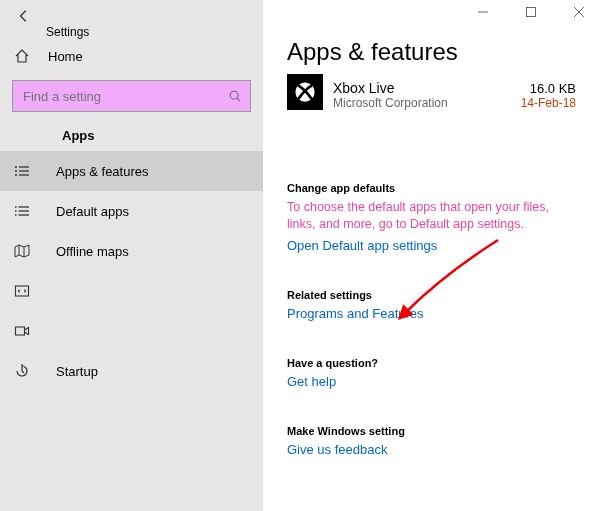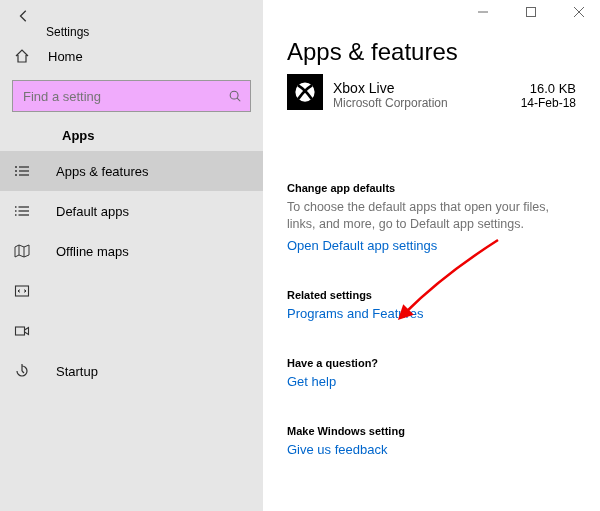--- a/index.html
+++ b/index.html
@@ -26,24 +26,24 @@
     .win-controls { position: absolute; top: 2px; right: 6px; display: flex; gap: 18px; }
     .wc { width: 30px; height: 20px; display: flex; align-items: center; justify-content: center; cursor: pointer; }
     .page-title { font-size: 24px; font-weight: 400; margin-top: 38px; margin-bottom: 8px; }
     .app-row { display: flex; align-items: flex-end; }
     .app-icon { width: 36px; height: 36px; background: #000; display: flex; align-items: center; justify-content: center; }
     .app-meta { margin-left: 10px; flex: 1; }
     .app-name { font-size: 14px; color: #000; }
     .app-pub { font-size: 12px; color: #666; }
     .app-right { text-align: right; }
     .app-size { font-size: 13px; }
-    .app-date { font-size: 12px; color: #000000; }
+    .app-date { font-size: 12px; color: #c2410c; }
     .group { margin-top: 36px; }
     .group h2 { font-size: 11px; font-weight: 600; margin-bottom: 5px; }
-    .group p { font-size: 12.5px; color: #737373; line-height: 1.35; margin-bottom: 5px; }
+    .group p { font-size: 12.5px; color: #ec4899; line-height: 1.35; margin-bottom: 5px; }
     .link { color: #0066cc; font-size: 13px; cursor: pointer; }
     svg { display: block; }
     .arrow-annot { position: absolute; pointer-events: none; }
   </style>
 </head>
 <body>
 
 <div class="app">
   <div class="sidebar">
     <div class="topbar">

